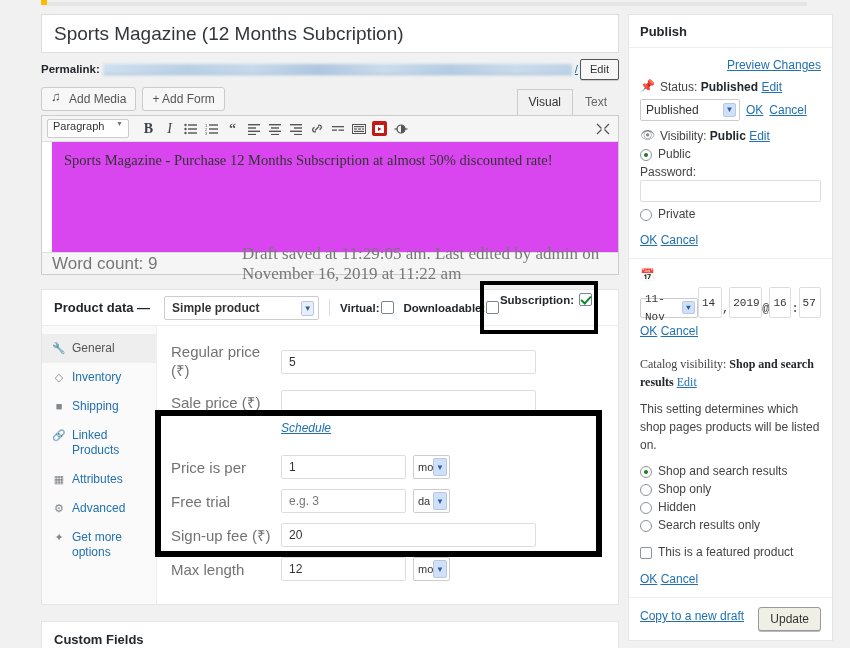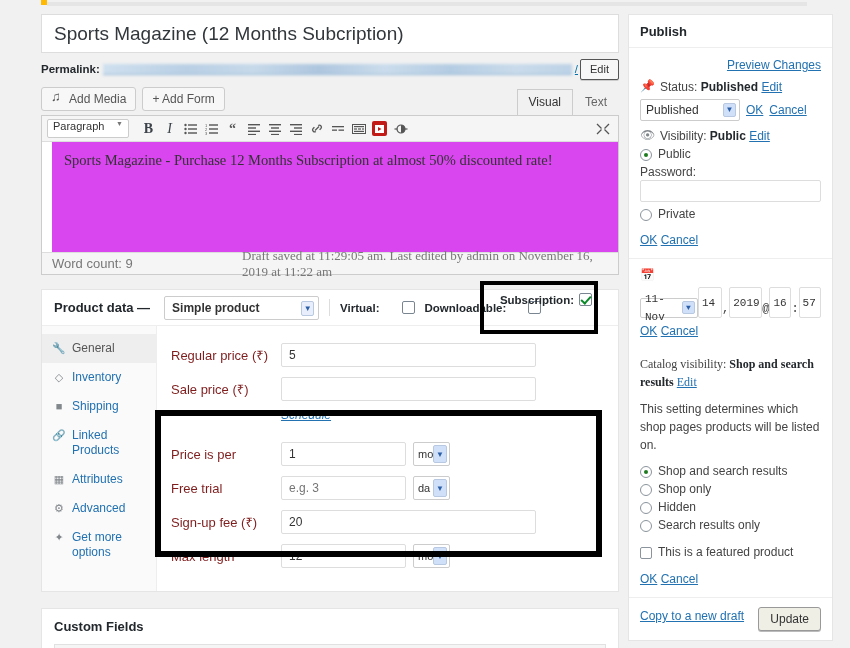--- a/index.html
+++ b/index.html
@@ -86,42 +86,42 @@
   .tb-btn svg { display:block; }
   .tb-spacer { flex:1; }
   .tb-red { background:#c21b17; border-radius:2px; width:15px; height:15px;
             display:flex; align-items:center; justify-content:center; }
   .editor-body {
     height:110px; background:#d946ef; padding:10px 12px;
     font-family:"Liberation Serif", serif; font-size:14.5px; color:#333;margin-left:10px;
   }
   .editor-status {
     border-top:1px solid #ddd; background:#f5f5f5; height:22px;
-    display:flex; align-items:center; font-size:13px; color:#777; padding:0 10px;
+    display:flex; align-items:center; font-size:17px; color:#777; padding:0 10px;
   }
   .editor-status .wc { width:190px; }
   .editor-status .saved { flex:1;font-family:Liberation Serif, serif; }
 
   
   .panel { background:#fff; border:1px solid #e5e5e5; margin-top:14px; }
   .panel-head {
     height:36px; border-bottom:1px solid #eee; display:flex; align-items:center;
     padding:0 12px; gap:10px; position:relative;
   }
   .panel-head h3 { margin:0; font-size:13px; font-weight:bold; color:#23282d; }
   .type-select {
     width:155px; height:24px; border:1px solid #ccc; background:#fff; border-radius:2px;
     display:flex; align-items:center; padding:0 18px 0 7px; font-size:12px;
     font-weight:bold; color:#333; cursor:pointer; position:relative; margin-left:4px;
   }
   .type-select .caret { position:absolute; right:4px; top:4px; width:13px; height:15px;
     background:#e8eefc; border:1px solid #b8c8e0; border-radius:2px;
     display:flex; align-items:center; justify-content:center; font-size:8px; color:#2b5fa8; }
   .vline { width:1px; height:17px; background:#ddd; }
-  .cbgroup { display:flex; align-items:center; gap:22px; font-size:11.5px; font-weight:bold; color:#23282d; }
+  .cbgroup { display:flex; align-items:center; gap:1px; font-size:11.5px; font-weight:bold; color:#23282d; }
   .cbox { width:13px; height:13px; border:1px solid #7a8592; background:#fff; border-radius:2px; display:inline-block; }
   .cbox.checked { position:relative; }
   .cbox.checked:after {
     content:""; position:absolute; left:3px; top:0px; width:4px; height:8px;
     border:solid #0a8a28; border-width:0 2px 2px 0; transform:rotate(42deg);
   }
   .sub-highlight {
     position:absolute; right:20px; top:-9px; width:118px; height:53px;
     border:4px solid #000; background:transparent; pointer-events:none;
   }
@@ -132,21 +132,21 @@
   .tab-item {
     display:flex; align-items:flex-start; gap:6px; padding:7px 8px 7px 10px;
     font-size:12px; color:#2271b1; cursor:pointer; line-height:15px;
   }
   .tab-item.active { background:#eee; color:#555; }
   .tab-ico { width:14px; flex:0 0 14px; text-align:center; font-size:11px; color:#82878c; }
   .tab-item.active .tab-ico { color:#555; }
 
   .fields-col { flex:1; padding:12px 0 18px 0; position:relative; }
   .field-row { display:flex; align-items:center; padding:5px 14px 5px 14px; }
-  .field-row label { width:110px; flex:0 0 110px; font-size:13px; color:#7f1d1d; }
+  .field-row label { width:110px; flex:0 0 110px; font-size:15px; color:#737373; }
   .field-row input[type=text] {
     height:24px; border:1px solid #ddd; border-radius:2px; padding:0 7px;
     font-size:12px; color:#333; font-family:"Liberation Sans", sans-serif; background:#fff; outline:none;
   }
   .inp-wide { width:255px; }
   .inp-mid { width:125px; }
   .mini-select {
     width:37px; height:24px; border:1px solid #ccc; background:#fff; border-radius:2px;
     margin-left:7px; position:relative; font-size:11px; color:#333;
     display:flex; align-items:center; padding-left:4px; overflow:hidden; cursor:pointer;

